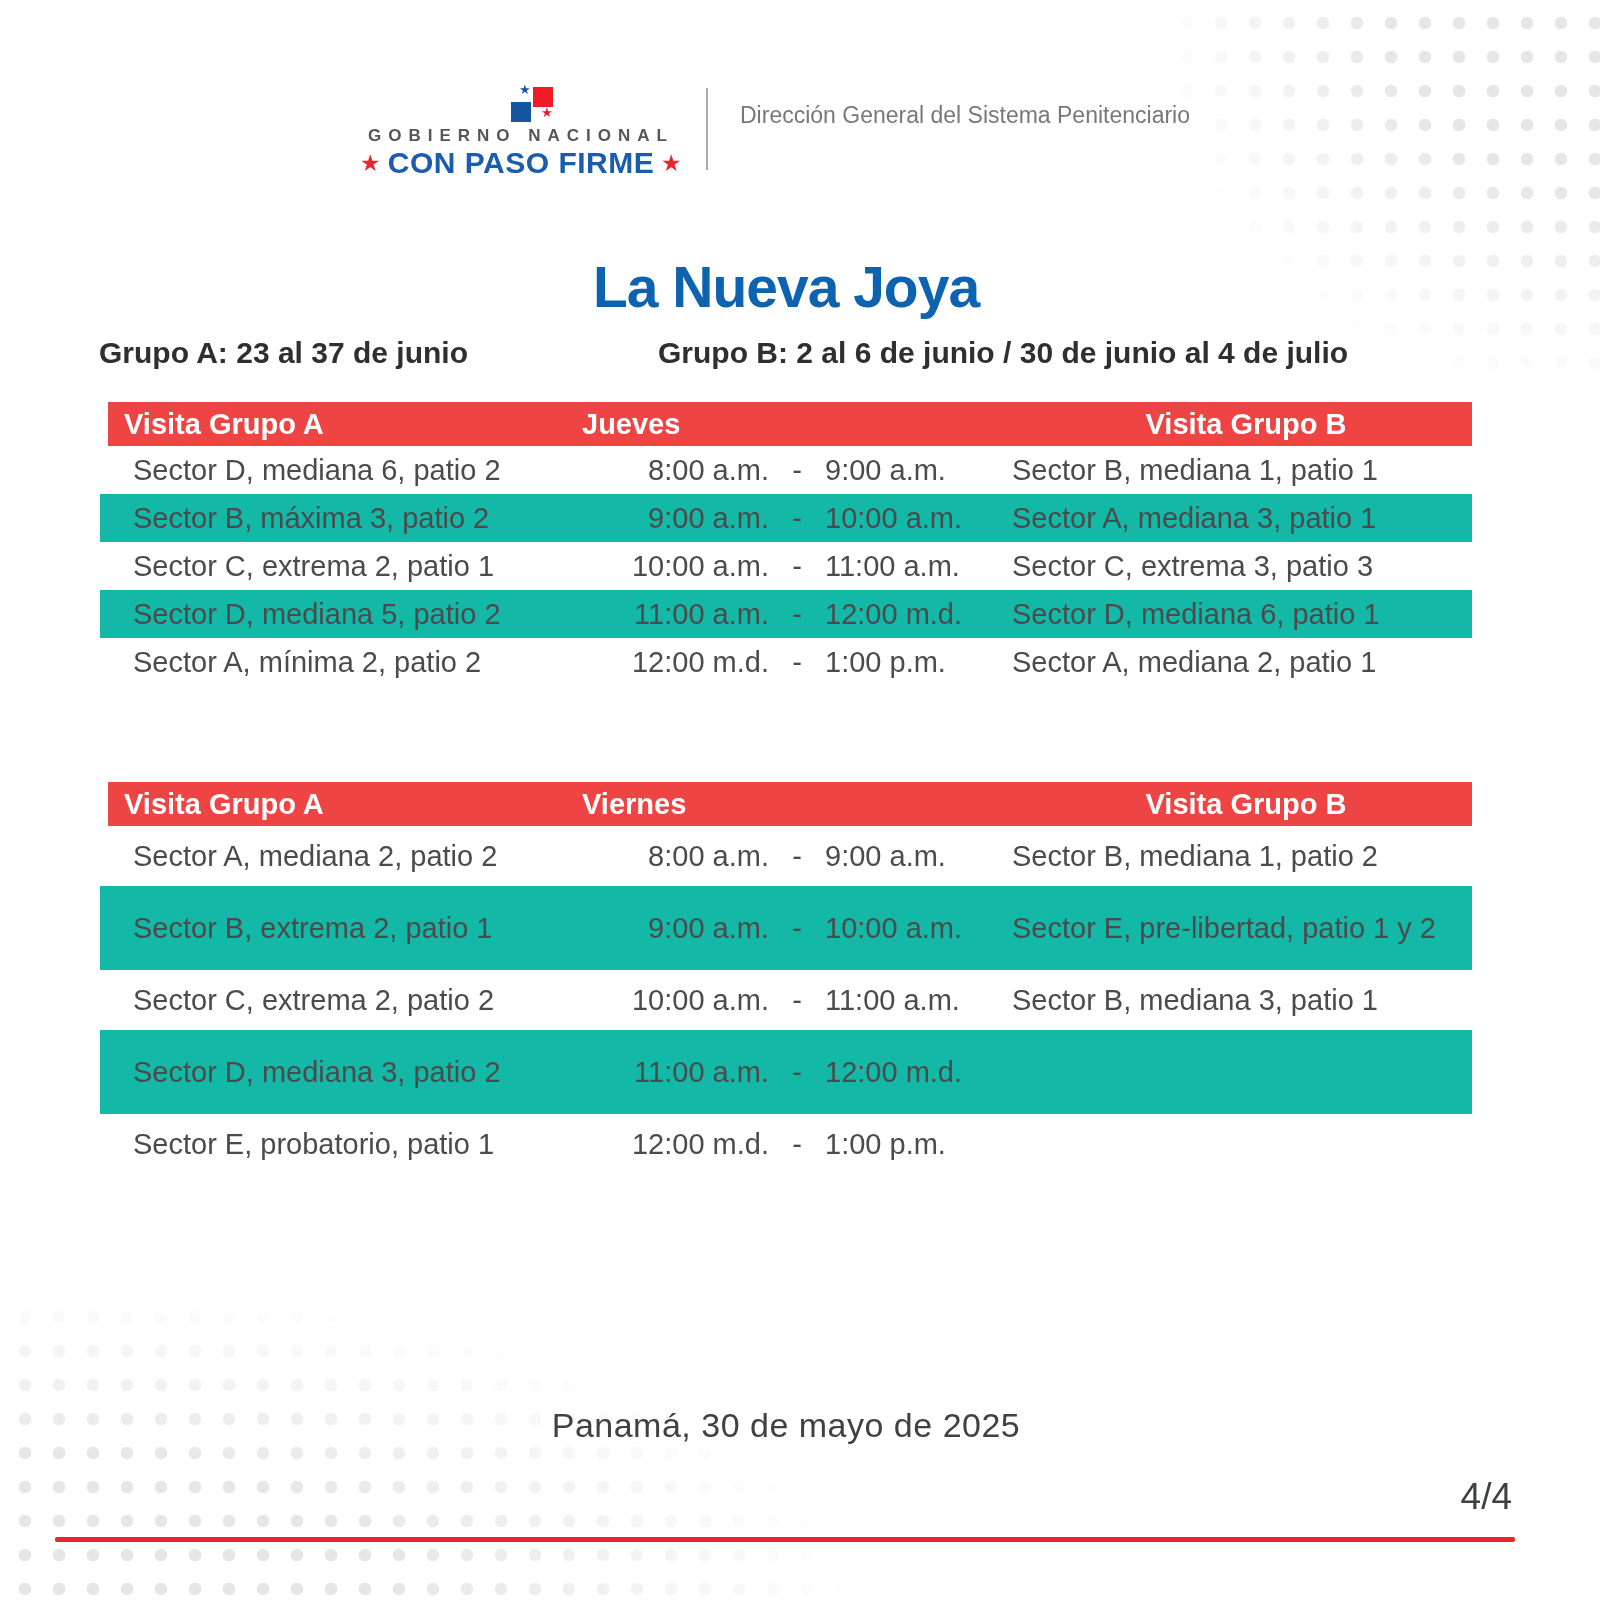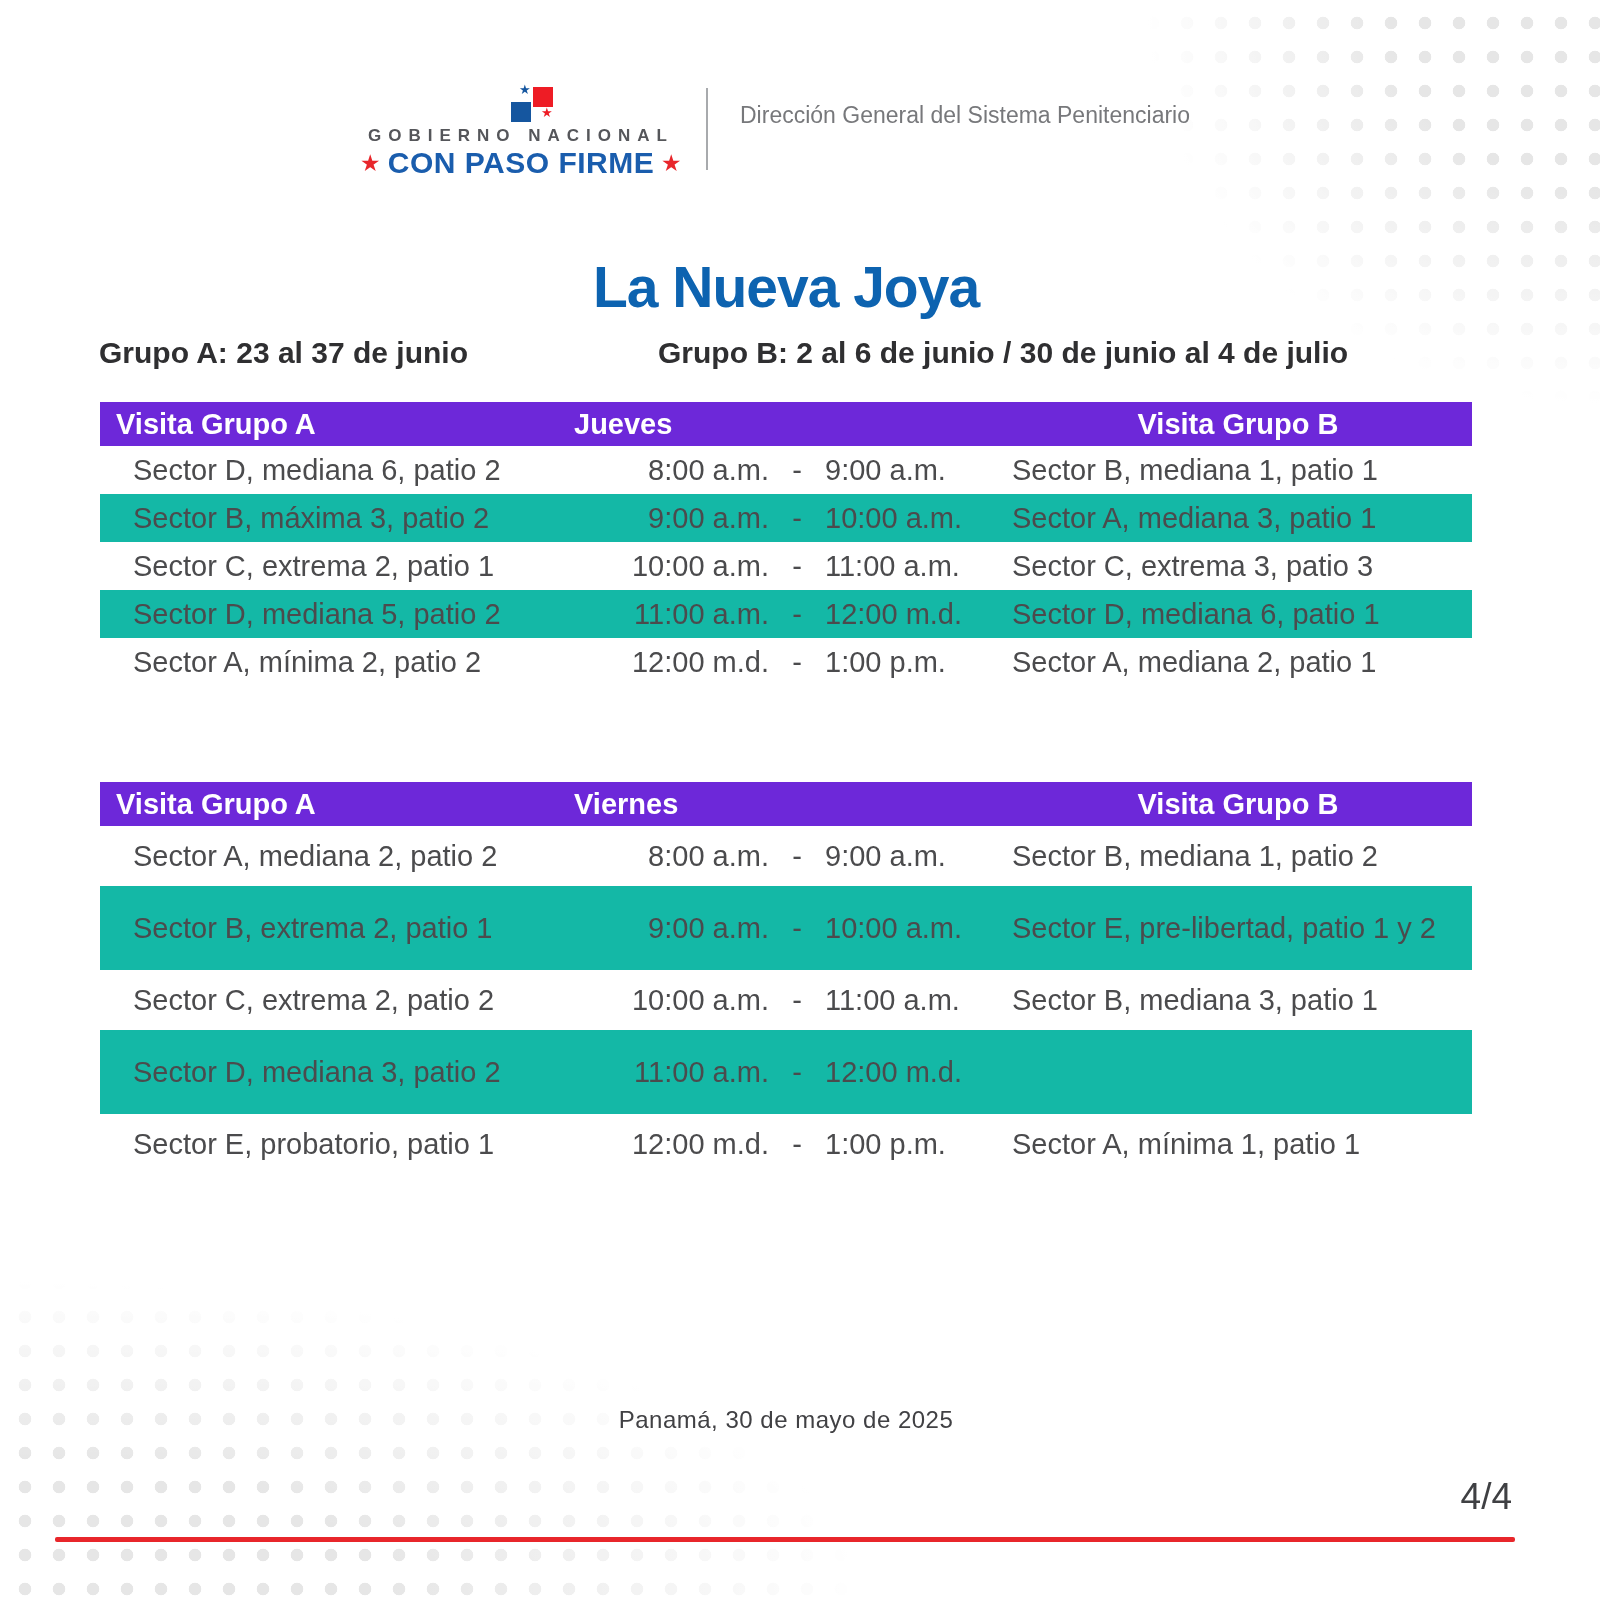--- a/index.html
+++ b/index.html
@@ -45,40 +45,40 @@
     font-size:57px; font-weight:800; color:#0D63B0; letter-spacing:-1px; }
   .group-label { top:336px; font-size:30px; font-weight:700; color:#2F2F31; white-space:nowrap; }
   .group-a { left:99px; }
   .group-b { left:658px; }
 
   
   .vtable { left:100px; width:1372px; }
   .t1 { top:402px; }
   .t2 { top:782px; }
   .thead { display:grid; grid-template-columns:474px 430px 468px; align-items:center;
-    height:44px; background:#6d28d9; color:#ffffff; font-weight:700; font-size:29px; }
+    height:44px; background:#ef4444; color:#ffffff; font-weight:700; font-size:29px;margin-left:8px; }
   .th-a { padding-left:16px; }
   .th-day { text-align:left; }
   .th-b { text-align:center; }
   .trow { display:grid; grid-template-columns:474px 430px 468px; align-items:center;
     font-size:29px; color:#4B4B4D; }
   .t1 .trow { height:48px; }
   .t2 .trow { height:60px; }
   .t2 .trow.tall { height:84px; }
   .trow.alt { background:#14b8a6; }
   .td-a { padding-left:33px; }
   .td-time { display:flex; align-items:center; justify-content:center; white-space:nowrap; }
   .td-time .ts { flex:0 0 195px; text-align:right; }
   .td-time .dash { flex:0 0 56px; text-align:center; }
   .td-time .te { flex:0 0 179px; text-align:left; }
   .td-b { padding-left:8px; padding-right:4px; line-height:1.2; }
 
   
   .footer-date { left:100px; top:1406px; width:1372px; text-align:center;
-    font-size:24px; color:#414144; letter-spacing:0.5px; }
+    font-size:34px; color:#414144; letter-spacing:0.5px; }
   .page-num { top:1476px; right:88px; font-size:37px; color:#3F4043; }
   .red-line { left:55px; top:1537px; width:1460px; height:5px; background:#E8262B; border-radius:2px; }
 </style>
 </head>
 <body>
 
 <div class="page">
 
   <div class="dots dots-tr"></div>
   <div class="dots dots-bl"></div>
@@ -194,21 +194,20 @@
           <span class="te">12:00 m.d.</span>
         </div>
     </div>
     <div class="trow">
       <div class="td-a">Sector E, probatorio, patio 1</div>
       <div class="td-time">
           <span class="ts">12:00 m.d.</span>
           <span class="dash">-</span>
           <span class="te">1:00 p.m.</span>
         </div>
-      <div class="td-b">Sector A, mínima  1, patio 1</div>
     </div>
   </div>
 
   <div class="layer footer-date">Panamá, 30 de mayo de 2025</div>
   <div class="layer page-num">4/4</div>
   <div class="layer red-line"></div>
 
 </div>
 
 </body></html>

